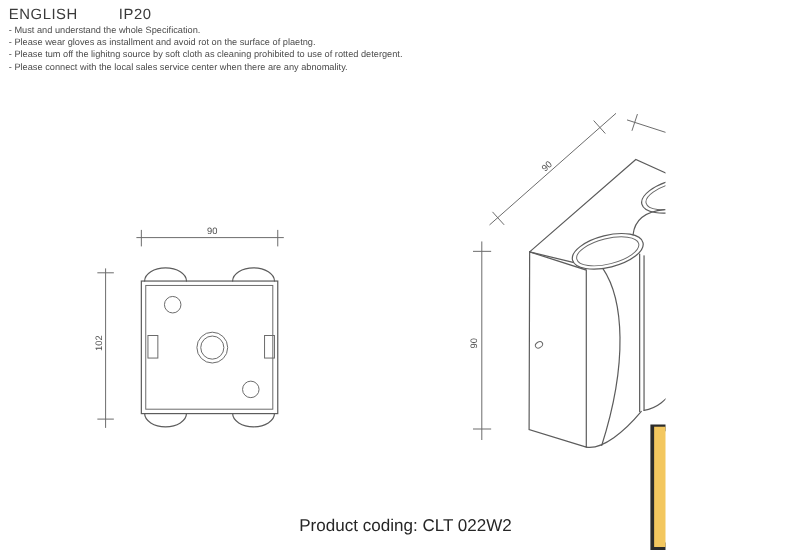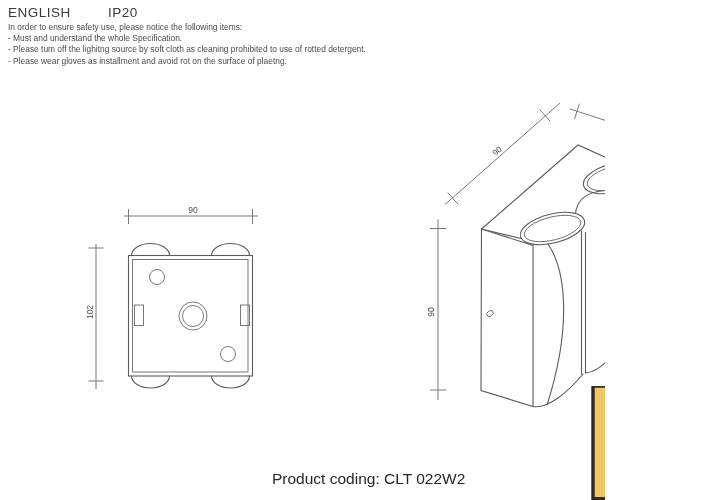--- a/index.html
+++ b/index.html
@@ -22,24 +22,24 @@
 <body>
 
 <div class="page">
 
   <div class="hdr">
     <span>ENGLISH</span>
     <span class="ip">IP20</span>
   </div>
 
   <div class="spec">
-    <div>In order to ensure safety use, please notice the following items:</div>
     <div>- Must and understand the whole Specification.</div>
+    <div>- Please wear gloves as installment and avoid rot on the surface of plaetng.</div>
     <div>- Please tum off the lighitng source by soft cloth as cleaning prohibited to use of rotted detergent.</div>
-    <div>- Please wear gloves as installment and avoid rot on the surface of plaetng.</div>
+    <div>- Please connect with the local sales service center when there are any abnomality.</div>
   </div>
 
   <svg class="dwg" width="725" height="500" viewBox="0 0 725 500">
 
     <g>
 
       <path class="ln" d="M131.5,255.5 A19,12 0 0 1 169.5,255.5"></path>
       <path class="ln" d="M211.5,255.5 A19,12 0 0 1 249.5,255.5"></path>
       <path class="ln" d="M131.5,376 A19,12 0 0 0 169.5,376"></path>
       <path class="ln" d="M211.5,376 A19,12 0 0 0 249.5,376"></path>

